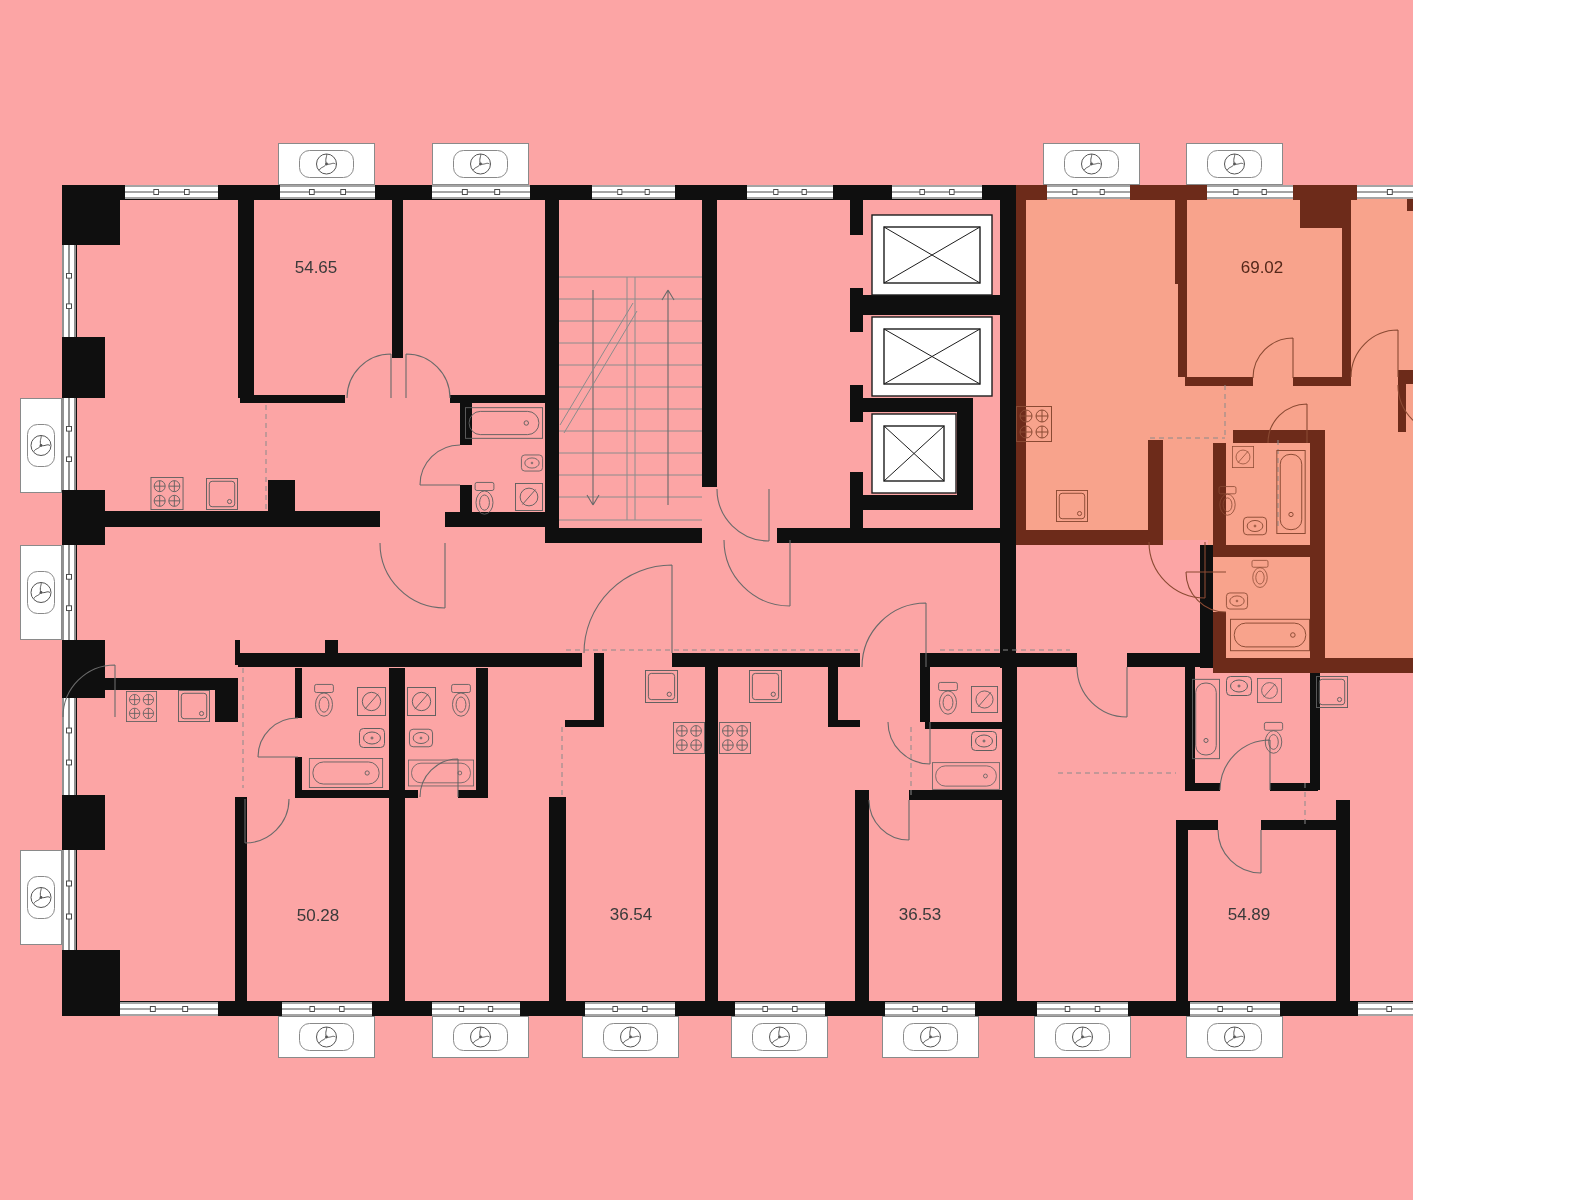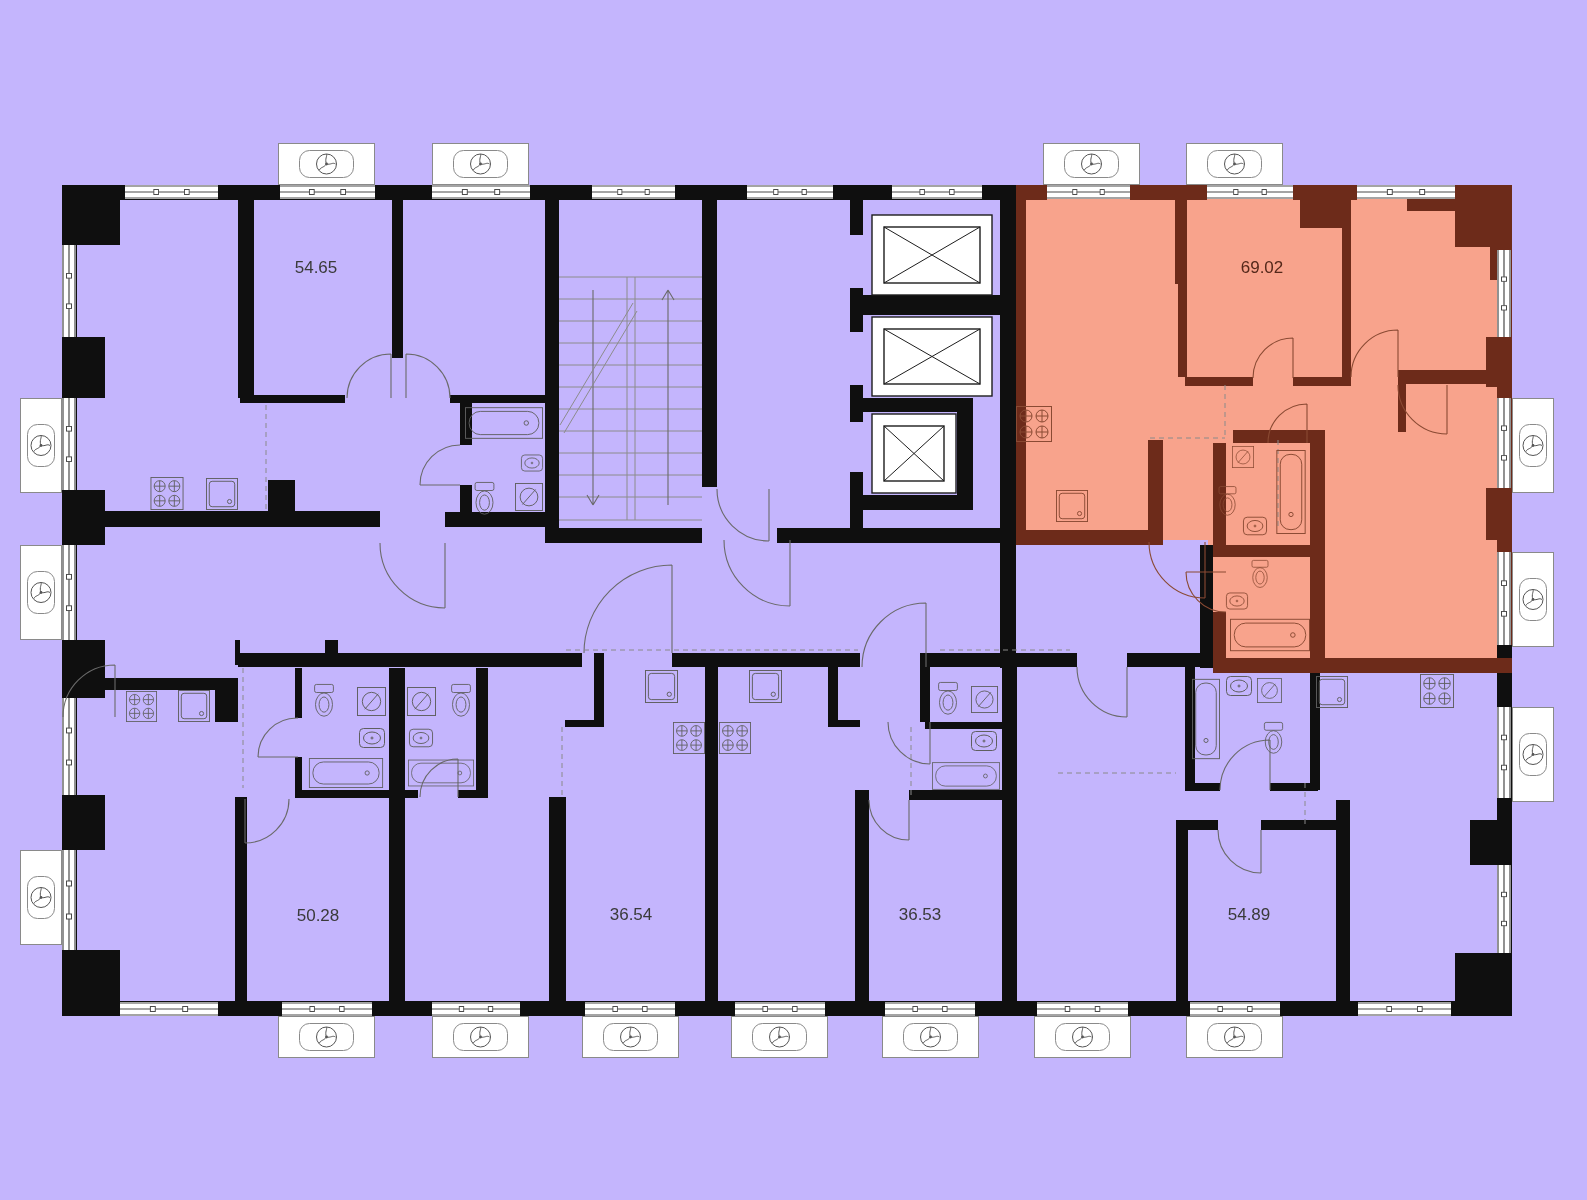--- a/index.html
+++ b/index.html
@@ -1,16 +1,16 @@
 <!DOCTYPE html>
 <html><head>
 <meta charset="utf-8">
 <style>
   html,body{margin:0;padding:0;background:#ffffff;}
-  .plan{position:relative;width:1587px;height:1200px;background:#c4b5fd;overflow:hidden;
+  .plan{position:relative;width:1413px;height:1200px;background:#fca5a5;overflow:hidden;
         font-family:"Liberation Sans", sans-serif;text-decoration:underline;}
   svg{position:absolute;left:0;top:0;}
   .w{fill:#0f0f0f;}
   .bw{fill:#6d2b1a;}
   .hl{fill:#f8a38c;}
   .door{stroke:#6a6a6a;stroke-width:1.1;fill:none;}
   .doorb{stroke:#8a4a33;stroke-width:1.1;fill:none;}
   .dash{stroke:#8a8a8a;stroke-width:1;fill:none;stroke-dasharray:5 4;}
   .tread{stroke:#8c8c8c;stroke-width:1;fill:none;}
   .arrow{stroke:#6a6a6a;stroke-width:1.1;fill:none;}

